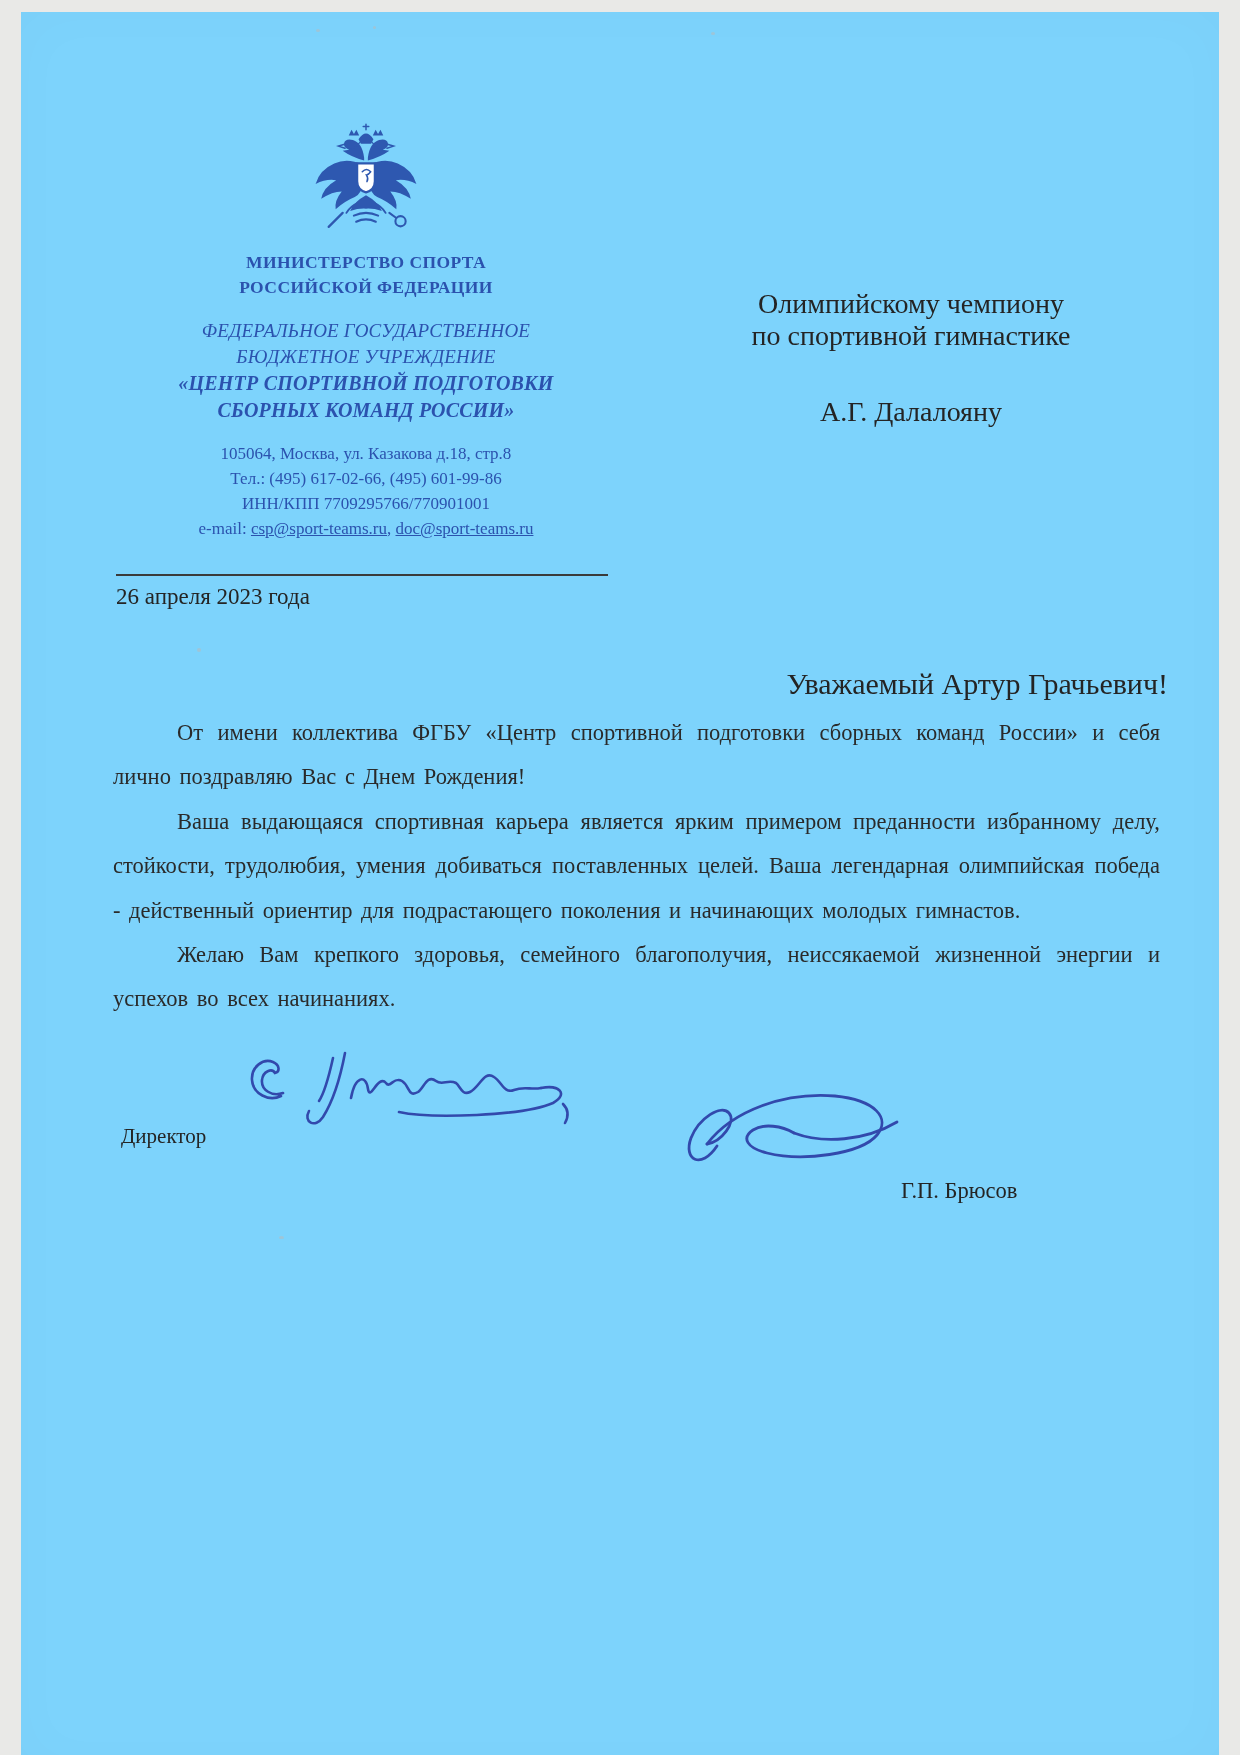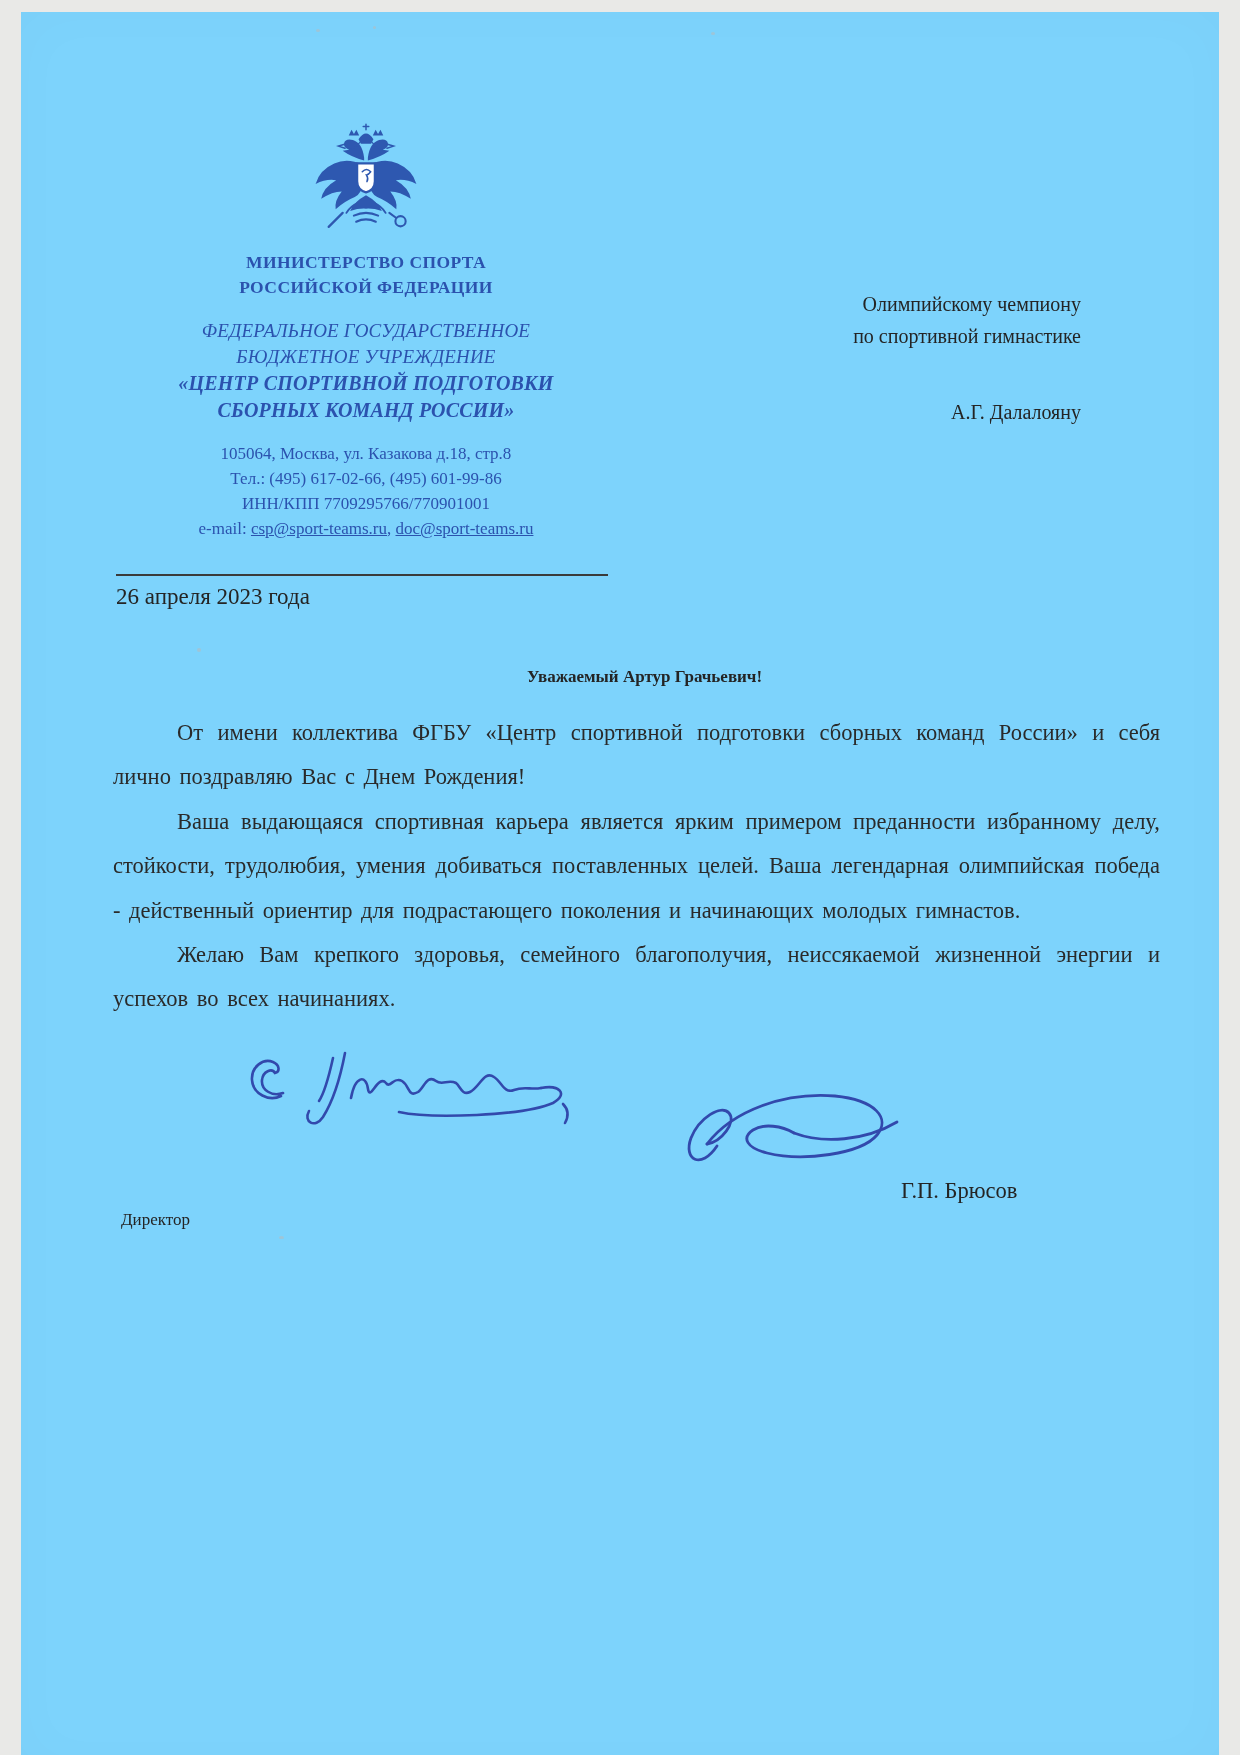--- a/index.html
+++ b/index.html
@@ -32,41 +32,41 @@
   .rule{
     position:absolute;left:95px;top:562px;width:492px;height:0;
     border-top:2px solid #3a3a3a;
   }
   .date-line{
     position:absolute;left:95px;top:572px;width:500px;
     text-align:left;font-size:23px;color:#242424;
   }
   
   .recipient{
-    position:absolute;left:640px;top:276px;width:420px;
-    text-align:right;font-size:20px;line-height:32px;color:#242424;
+    position:absolute;left:680px;top:276px;width:420px;
+    text-align:center;font-size:28px;line-height:32px;color:#242424;
   }
   .recipient .r-name{margin-top:44px;}
   
   .salutation{
     position:absolute;left:100px;top:655px;width:1047px;
-    text-align:center;font-size:17px;color:#242424;font-weight:bold;
+    text-align:right;font-size:30px;color:#242424;
   }
   .body-text{
     position:absolute;left:92px;top:699px;width:1047px;
     font-size:22.5px;line-height:44.4px;color:#2a2a2a;
     text-align:justify;
   }
   .body-text p{margin:0;text-indent:64px;word-spacing:3px;}
   
   .sig{position:absolute;}
   .sig-closing{left:218px;top:1028px;}
   .sig-director{left:642px;top:1068px;}
   .signoff-title{
-    position:absolute;left:100px;top:1198px;font-size:17px;color:#242424;
+    position:absolute;left:100px;top:1112px;font-size:21px;color:#242424;
   }
   .signoff-name{
     position:absolute;left:880px;top:1166px;width:187px;
     text-align:left;font-size:22.5px;color:#242424;
   }
   
   .speck{position:absolute;background:#b9b9b9;border-radius:50%;opacity:.55;}
 </style>
 </head>
 <body>

